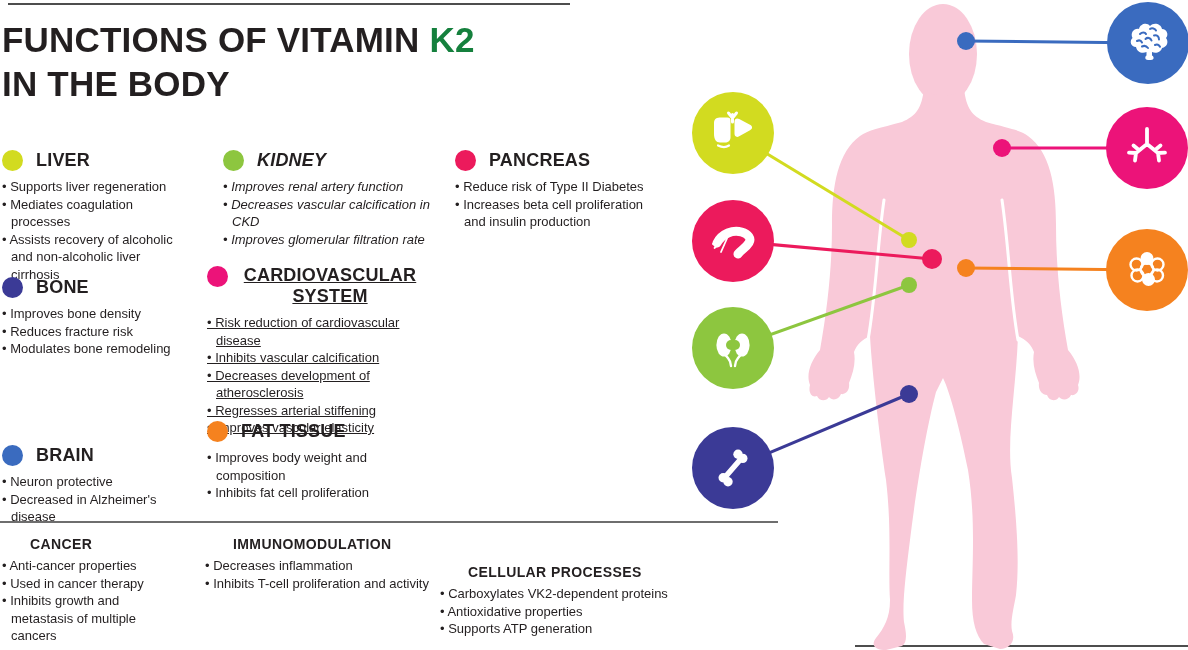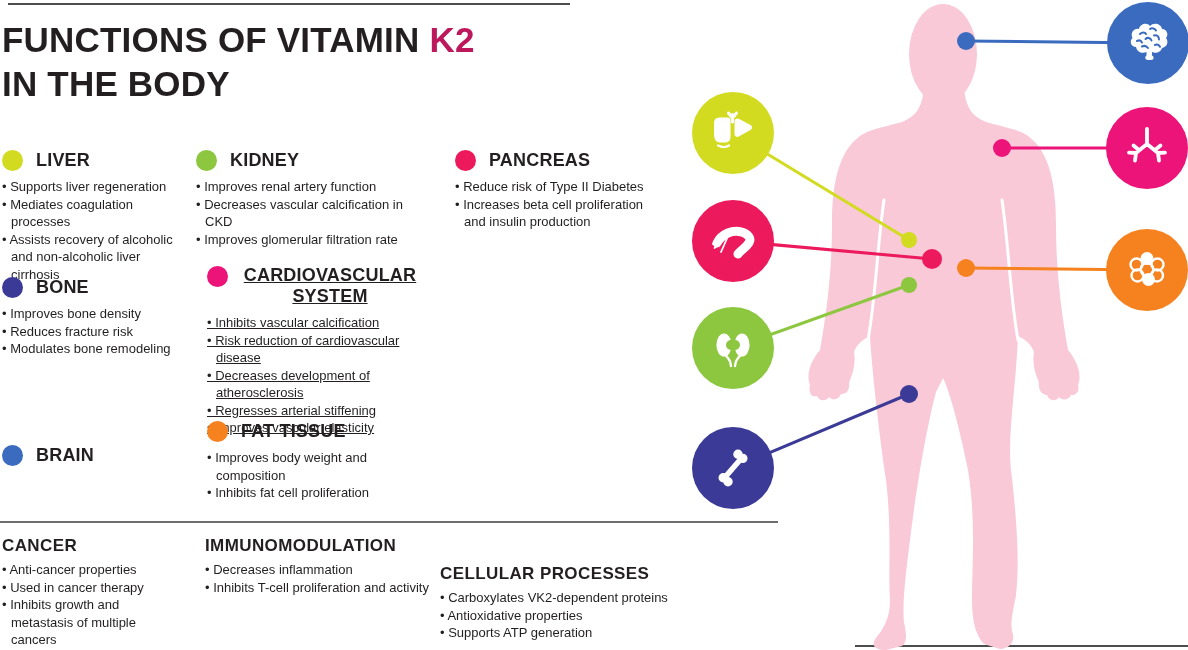--- a/index.html
+++ b/index.html
@@ -12,52 +12,52 @@
   .title{position:absolute;left:2px;top:18px;font-size:35px;font-weight:800;line-height:44px;letter-spacing:.2px;}
   .section{position:absolute;}
   .sec-head{display:flex;align-items:center;gap:13px;text-align:center;}
   .sec-head.top-align{align-items:flex-start;}
   .sec-head.top-align .dot{margin-top:1px;}
   .dot{width:21px;height:21px;border-radius:50%;flex:0 0 auto;}
   .sec-label{font-size:18px;font-weight:800;letter-spacing:.2px;}
   .sec-label.narrow{width:178px;line-height:21px;}
   .items{margin-top:7px;font-size:13px;line-height:17.5px;font-weight:500;}
   .li{padding-left:9px;text-indent:-9px;}
-  .section.bottom .sec-label{font-size:17px;letter-spacing:.4px;}
+  .section.bottom .sec-label{font-size:14px;letter-spacing:.4px;margin-left:28px;}
   .section.bottom .items{margin-top:5px;}
   .figure{position:absolute;left:680px;top:0;width:508px;height:650px;}
   .figure svg.overlay{position:absolute;left:0;top:0;}
   .icon-circle{position:absolute;width:82px;height:82px;border-radius:50%;
     display:flex;align-items:center;justify-content:center;}
 </style>
 </head>
 <body>
 
 <div class="rule" style="left:8px;top:3px;width:562px;height:2px;"></div>
 <div class="rule" style="left:0px;top:521px;width:778px;height:2px;background:#6e6e6e;"></div>
 <div class="rule" style="left:855px;top:645px;width:333px;height:2px;"></div>
 
 <div class="title">
-  <div><span>FUNCTIONS OF VITAMIN</span>&nbsp;<span style="color: #be185d;">K2</span></div>
+  <div><span>FUNCTIONS OF VITAMIN</span>&nbsp;<span style="color: #15803d;">K2</span></div>
   <div>IN THE BODY</div>
 </div>
 
 <div class="section" style="left:2px;top:150px;width:190px;">
   <div class="sec-head">
     <span class="dot" style="background: rgb(210, 219, 32);"></span>
     <span class="sec-label">LIVER</span>
   </div>
   <div class="items">
       <div class="li">• Supports liver regeneration</div>
       <div class="li">• Mediates coagulation processes</div>
       <div class="li">• Assists recovery of alcoholic and non-alcoholic liver cirrhosis</div>
     </div>
 </div>
 
-<div class="section" style="left:196px;top:150px;width:232px;">
+<div class="section" style="left:223px;top:150px;width:232px;font-style:italic;">
   <div class="sec-head">
     <span class="dot" style="background: rgb(141, 198, 63);"></span>
     <span class="sec-label">KIDNEY</span>
   </div>
   <div class="items">
       <div class="li">• Improves renal artery function</div>
       <div class="li">• Decreases vascular calcification in CKD</div>
       <div class="li">• Improves glomerular filtration rate</div>
     </div>
 </div>
@@ -84,33 +84,37 @@
       <div class="li">• Modulates bone remodeling</div>
     </div>
 </div>
 
 <div class="section" style="left:207px;top:265px;width:238px;text-decoration:underline;">
   <div class="sec-head top-align">
     <span class="dot" style="background: rgb(236, 19, 121);"></span>
     <span class="sec-label narrow">CARDIOVASCULAR SYSTEM</span>
   </div>
   <div class="items">
+      <div class="li">• Risk reduction of cardiovascular disease</div>
       <div class="li">• Inhibits vascular calcification</div>
-      <div class="li">• Risk reduction of cardiovascular disease</div>
       <div class="li">• Decreases development of atherosclerosis</div>
       <div class="li">• Regresses arterial stiffening</div>
       <div class="li">• Improves vascular elasticity</div>
     </div>
 </div>
 
 <div class="section" style="left:2px;top:445px;width:195px;">
   <div class="sec-head">
     <span class="dot" style="background: rgb(58, 107, 191);"></span>
     <span class="sec-label">BRAIN</span>
   </div>
+  <div class="items">
+      <div class="li">• Neuron protective</div>
+      <div class="li">• Decreased in Alzheimer's disease</div>
+    </div>
 </div>
 
 <div class="section" style="left:207px;top:421px;width:220px;">
   <div class="sec-head">
     <span class="dot" style="background: rgb(245, 130, 31);"></span>
     <span class="sec-label">FAT TISSUE</span>
   </div>
   <div class="items">
       <div class="li">• Improves body weight and composition</div>
       <div class="li">• Inhibits fat cell proliferation</div>

